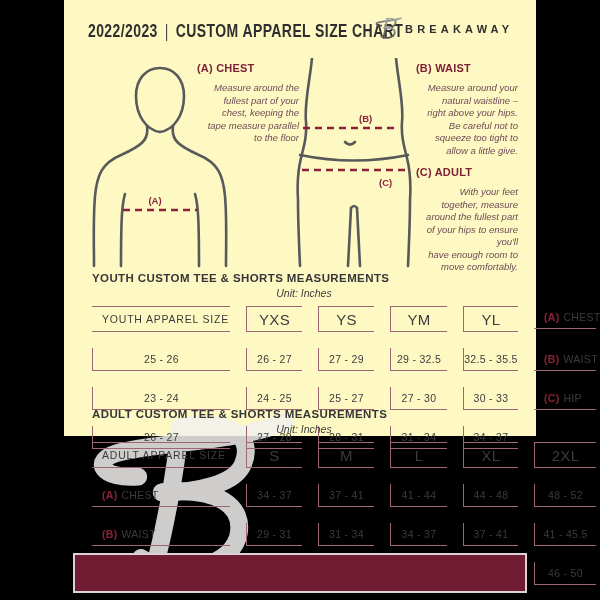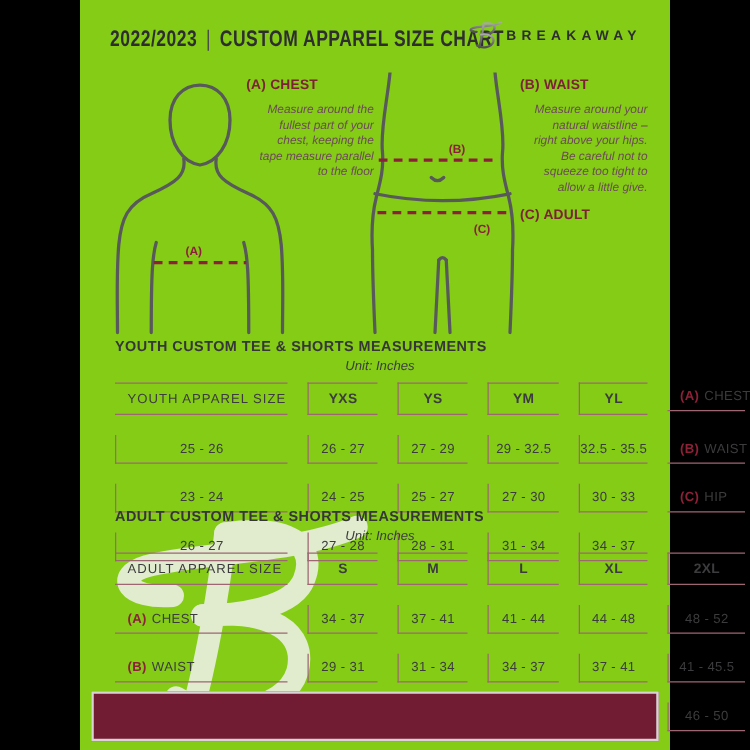--- a/index.html
+++ b/index.html
@@ -1,18 +1,18 @@
 <!DOCTYPE html>
 <html><head>
 <meta charset="utf-8">
 <style>
   html,body{margin:0;padding:0;background:#000;}
   .stage{position:relative;width:600px;height:600px;background:#000;overflow:hidden;
          font-family:"Liberation Sans",sans-serif;}
-  .doc{position:absolute;left:64px;top:0;width:472px;height:600px;background:#84cc16;}
+  .doc{position:absolute;left:64px;top:0;width:472px;height:436px;background:#fef9c3;}
 
   
   .hdr-title{position:absolute;left:24px;top:20px;font-size:14px;font-weight:700;
              color:#2e2e30;letter-spacing:.4px;transform:scaleY(1.28);transform-origin:left top;
              white-space:nowrap;}
   .hdr-title .pipe{font-weight:400;color:#4a4a4c;padding:0 7px;}
   .brand{position:absolute;left:341px;top:23px;font-size:11px;font-weight:700;
          letter-spacing:4.2px;color:#2e2e30;white-space:nowrap;}
   .logo{position:absolute;left:311px;top:14px;}
 
@@ -29,21 +29,21 @@
   
   .tbl-title{position:absolute;left:28px;width:424px;text-align:left;font-size:11.5px;
              font-weight:700;color:#363638;letter-spacing:.4px;}
   .tbl-unit{position:absolute;left:28px;width:424px;text-align:center;font-size:10.5px;
             font-style:italic;color:#3c3c3e;}
   .size-table{position:absolute;left:28px;width:424px;display:grid;
               grid-template-columns:138px 56px 56px 57px 55px 62px;gap:16px;}
   .size-table .cell{display:flex;align-items:center;justify-content:center;
                     border-bottom:1.5px solid #9e6673;font-size:10.5px;color:#3c3c3e;
                     height:22px;letter-spacing:.3px;}
-  .size-table .hd{height:24px;border-top:1.5px solid #9e6673;font-weight:700;font-size:11px;}
+  .size-table .hd{height:24px;border-top:1.5px solid #9e6673;font-weight:400;font-size:15px;}
   .size-table .lab{justify-content:flex-start;padding-left:10px;}
   .size-table .c{border-left:1.5px solid #9e6673;}
   .size-table .rowlab .key{color:#8d2138;font-weight:700;margin-right:4px;}
   .size-table .hd.lab{font-weight:400;font-size:10.5px;letter-spacing:.8px;}
 
   
   .footer-bar{position:absolute;left:9px;top:553px;width:450px;height:36px;
               background:#721c33;border:2px solid #d9d3d5;}
 </style>
 </head>
@@ -120,20 +120,27 @@
       <h3>(B) WAIST</h3>
       <p>Measure around your
 natural waistline –
 right above your hips.
 Be careful not to
 squeeze too tight to
 allow a little give.</p>
     </div>
     <div class="guide-block" style="left:352px;top:166px">
       <h3>(C) ADULT</h3>
+      <p>With your feet
+together, measure
+around the fullest part
+of your hips to ensure
+you'll
+have enough room to
+move comfortably.</p>
     </div>
 
     <div class="tbl-title" style="top:272px">YOUTH CUSTOM TEE &amp; SHORTS MEASUREMENTS</div>
     <div class="tbl-unit" style="top:287px">Unit: Inches</div>
     <div class="size-table" style="top:306px">
       <div class="cell hd lab">YOUTH APPAREL SIZE</div>
       <div class="cell hd c">YXS</div>
       <div class="cell hd c">YS</div>
       <div class="cell hd c">YM</div>
       <div class="cell hd c">YL</div>

